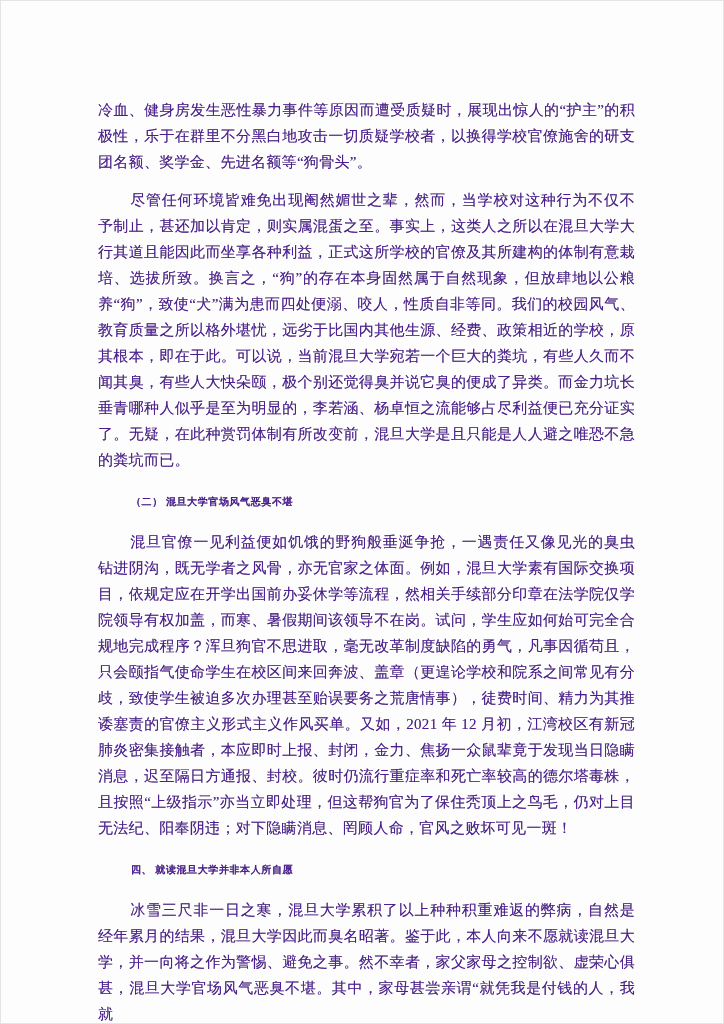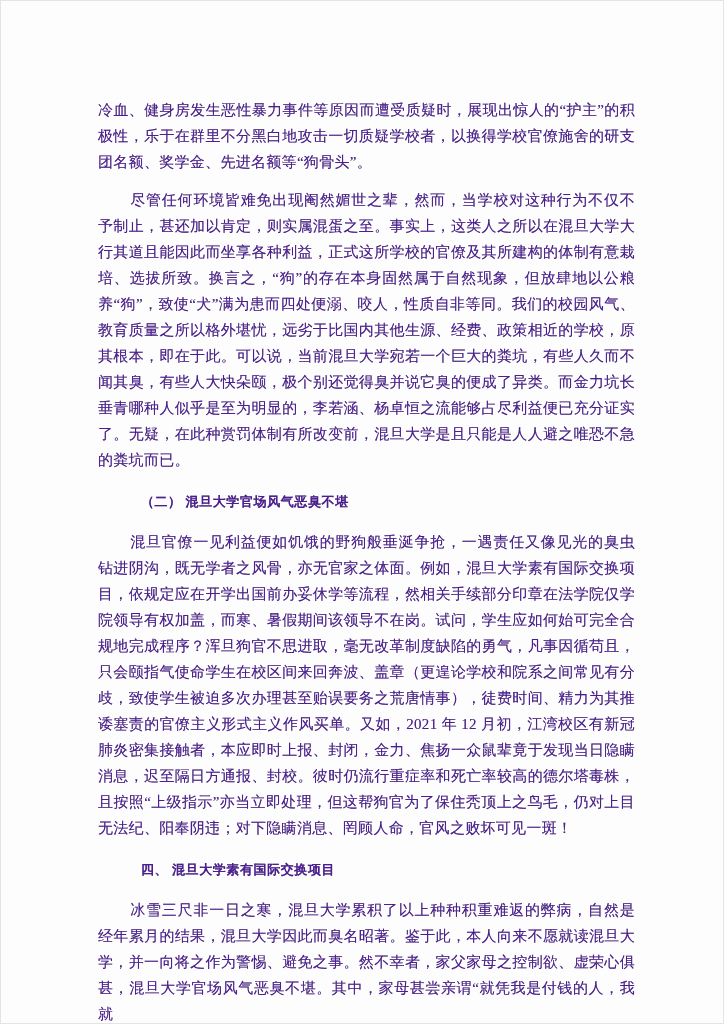--- a/index.html
+++ b/index.html
@@ -29,39 +29,39 @@
     text-align: justify;
     text-shadow: 0 0 0.6px rgba(60,60,60,0.55);
   }
   .body-para {
     margin: 0 0 12px 0;
   }
   .body-para.indent {
     text-indent: 2.15em;
   }
   .section-heading {
-    font-size: 13px;
+    font-size: 10px;
     font-weight: 600;
     margin: 16px 0 14px 0;
     text-indent: 3.3em;
     letter-spacing: 0.6px;
   }
 </style>
 </head>
 <body>
 
 <div class="page">
   <div class="content">
 
     <p class="body-para">冷血、健身房发生恶性暴力事件等原因而遭受质疑时，展现出惊人的“护主”的积极性，乐于在群里不分黑白地攻击一切质疑学校者，以换得学校官僚施舍的研支团名额、奖学金、先进名额等“狗骨头”。</p>
 
     <p class="body-para indent">尽管任何环境皆难免出现阉然媚世之辈，然而，当学校对这种行为不仅不予制止，甚还加以肯定，则实属混蛋之至。事实上，这类人之所以在混旦大学大行其道且能因此而坐享各种利益，正式这所学校的官僚及其所建构的体制有意栽培、选拔所致。换言之，“狗”的存在本身固然属于自然现象，但放肆地以公粮养“狗”，致使“犬”满为患而四处便溺、咬人，性质自非等同。我们的校园风气、教育质量之所以格外堪忧，远劣于比国内其他生源、经费、政策相近的学校，原其根本，即在于此。可以说，当前混旦大学宛若一个巨大的粪坑，有些人久而不闻其臭，有些人大快朵颐，极个别还觉得臭并说它臭的便成了异类。而金力坑长垂青哪种人似乎是至为明显的，李若涵、杨卓恒之流能够占尽利益便已充分证实了。无疑，在此种赏罚体制有所改变前，混旦大学是且只能是人人避之唯恐不急的粪坑而已。</p>
 
     <h3 class="section-heading">（二） 混旦大学官场风气恶臭不堪</h3>
 
     <p class="body-para indent">混旦官僚一见利益便如饥饿的野狗般垂涎争抢，一遇责任又像见光的臭虫钻进阴沟，既无学者之风骨，亦无官家之体面。例如，混旦大学素有国际交换项目，依规定应在开学出国前办妥休学等流程，然相关手续部分印章在法学院仅学院领导有权加盖，而寒、暑假期间该领导不在岗。试问，学生应如何始可完全合规地完成程序？浑旦狗官不思进取，毫无改革制度缺陷的勇气，凡事因循苟且，只会颐指气使命学生在校区间来回奔波、盖章（更遑论学校和院系之间常见有分歧，致使学生被迫多次办理甚至贻误要务之荒唐情事），徒费时间、精力为其推诿塞责的官僚主义形式主义作风买单。又如，2021 年 12 月初，江湾校区有新冠肺炎密集接触者，本应即时上报、封闭，金力、焦扬一众鼠辈竟于发现当日隐瞒消息，迟至隔日方通报、封校。彼时仍流行重症率和死亡率较高的德尔塔毒株，且按照“上级指示”亦当立即处理，但这帮狗官为了保住秃顶上之鸟毛，仍对上目无法纪、阳奉阴违；对下隐瞒消息、罔顾人命，官风之败坏可见一斑！</p>
 
-    <h3 class="section-heading">四、 混旦大学素有国际交换项目</h3>
+    <h3 class="section-heading">四、 就读混旦大学并非本人所自愿</h3>
 
     <p class="body-para indent">冰雪三尺非一日之寒，混旦大学累积了以上种种积重难返的弊病，自然是经年累月的结果，混旦大学因此而臭名昭著。鉴于此，本人向来不愿就读混旦大学，并一向将之作为警惕、避免之事。然不幸者，家父家母之控制欲、虚荣心俱甚，混旦大学官场风气恶臭不堪。其中，家母甚尝亲谓“就凭我是付钱的人，我就</p>
 
   </div>
 </div>
 
 </body></html>

